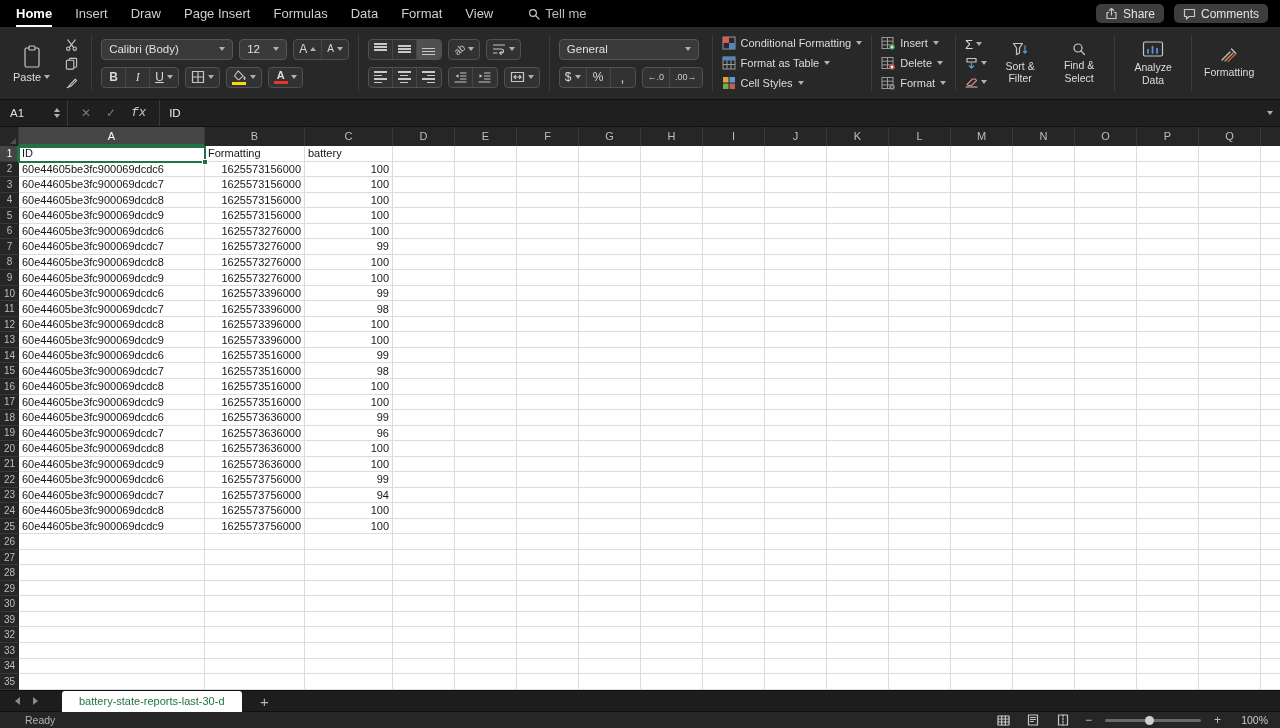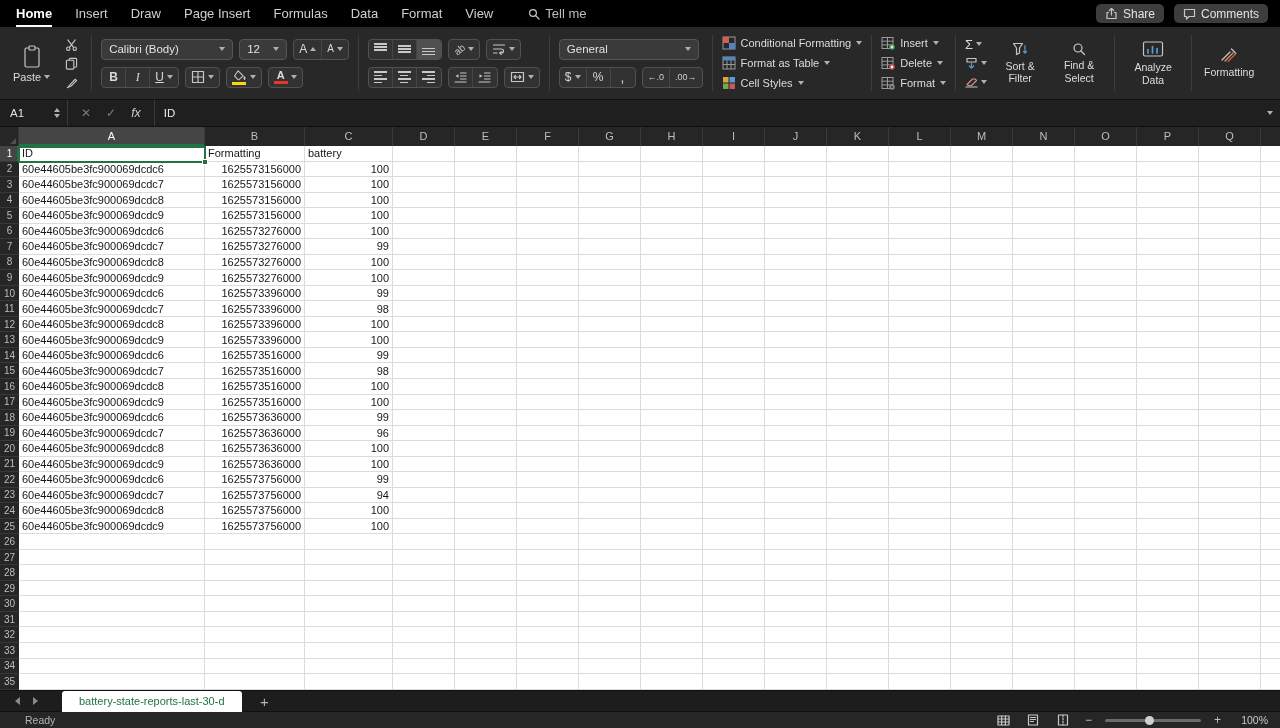--- a/index.html
+++ b/index.html
@@ -71,21 +71,21 @@
   .biglabel{text-align:center;width:46px}
   .biglabel.w52{width:52px}
   .biglabel.auto{width:auto;white-space:nowrap}
 
   
   .formula-bar{height:27px;background:#1f1f1f;display:flex;align-items:stretch;border-bottom:1px solid #101010}
   .name-box{width:68px;display:flex;align-items:center;justify-content:space-between;padding:0 7px 0 10px;border-right:1px solid #3a3a3a;color:#e0e0e0;font-size:11.5px;flex:none}
   .spin{display:flex;flex-direction:column;gap:2px}
   .fxbtns{display:flex;align-items:center;gap:15px;padding:0 13px;border-right:1px solid #3a3a3a;flex:none}
   .fxb{color:#7b7b7b;font-size:12px}
-  .fxb.fx{color:#c9c9c9;font-style:italic;font-size:12.5px;font-family:Liberation Sans, sans-serif}
+  .fxb.fx{color:#c9c9c9;font-style:italic;font-size:12.5px;font-family:Liberation Mono, monospace}
   .formula-input{flex:1;display:flex;align-items:center;padding:0 9px;color:#ececec;font-size:11.5px}
   .fb-expand{width:20px;display:flex;align-items:center;justify-content:center;flex:none}
 
   
   .grid-area{height:563px;background:#fff;position:relative;overflow:hidden}
   .col-headers{display:flex;height:19px;background:#262626}
   .corner{width:19px;flex:none;border-right:1px solid #3a3a3a;position:relative}
   .corner-tri{position:absolute;right:2px;bottom:2px;width:0;height:0;border-left:6px solid transparent;border-bottom:6px solid #4f4f4f}
   .col-h{flex:none;color:#bdbdbd;font-size:11px;line-height:19px;text-align:center;border-right:1px solid #3a3a3a;overflow:hidden}
   .col-h.sel{background:#454545;color:#fff;box-shadow:inset 0 -2px 0 #217346}
@@ -1189,21 +1189,21 @@
           <div class="cell" style="width: 62px;"></div>
           <div class="cell" style="width: 62px;"></div>
           <div class="cell" style="width: 62px;"></div>
           <div class="cell" style="width: 62px;"></div>
           <div class="cell" style="width: 62px;"></div>
           <div class="cell" style="width: 62px;"></div>
           <div class="cell" style="width: 62px;"></div>
           <div class="cell filler"></div>
         </div>
         <div class="grid-row">
-          <div class="row-num">31</div>
+          <div class="row-num">39</div>
           <div class="cell" style="width: 186px;"></div>
           <div class="cell" style="width: 100px;"></div>
           <div class="cell" style="width: 88px;"></div>
           <div class="cell" style="width: 62px;"></div>
           <div class="cell" style="width: 62px;"></div>
           <div class="cell" style="width: 62px;"></div>
           <div class="cell" style="width: 62px;"></div>
           <div class="cell" style="width: 62px;"></div>
           <div class="cell" style="width: 62px;"></div>
           <div class="cell" style="width: 62px;"></div>

